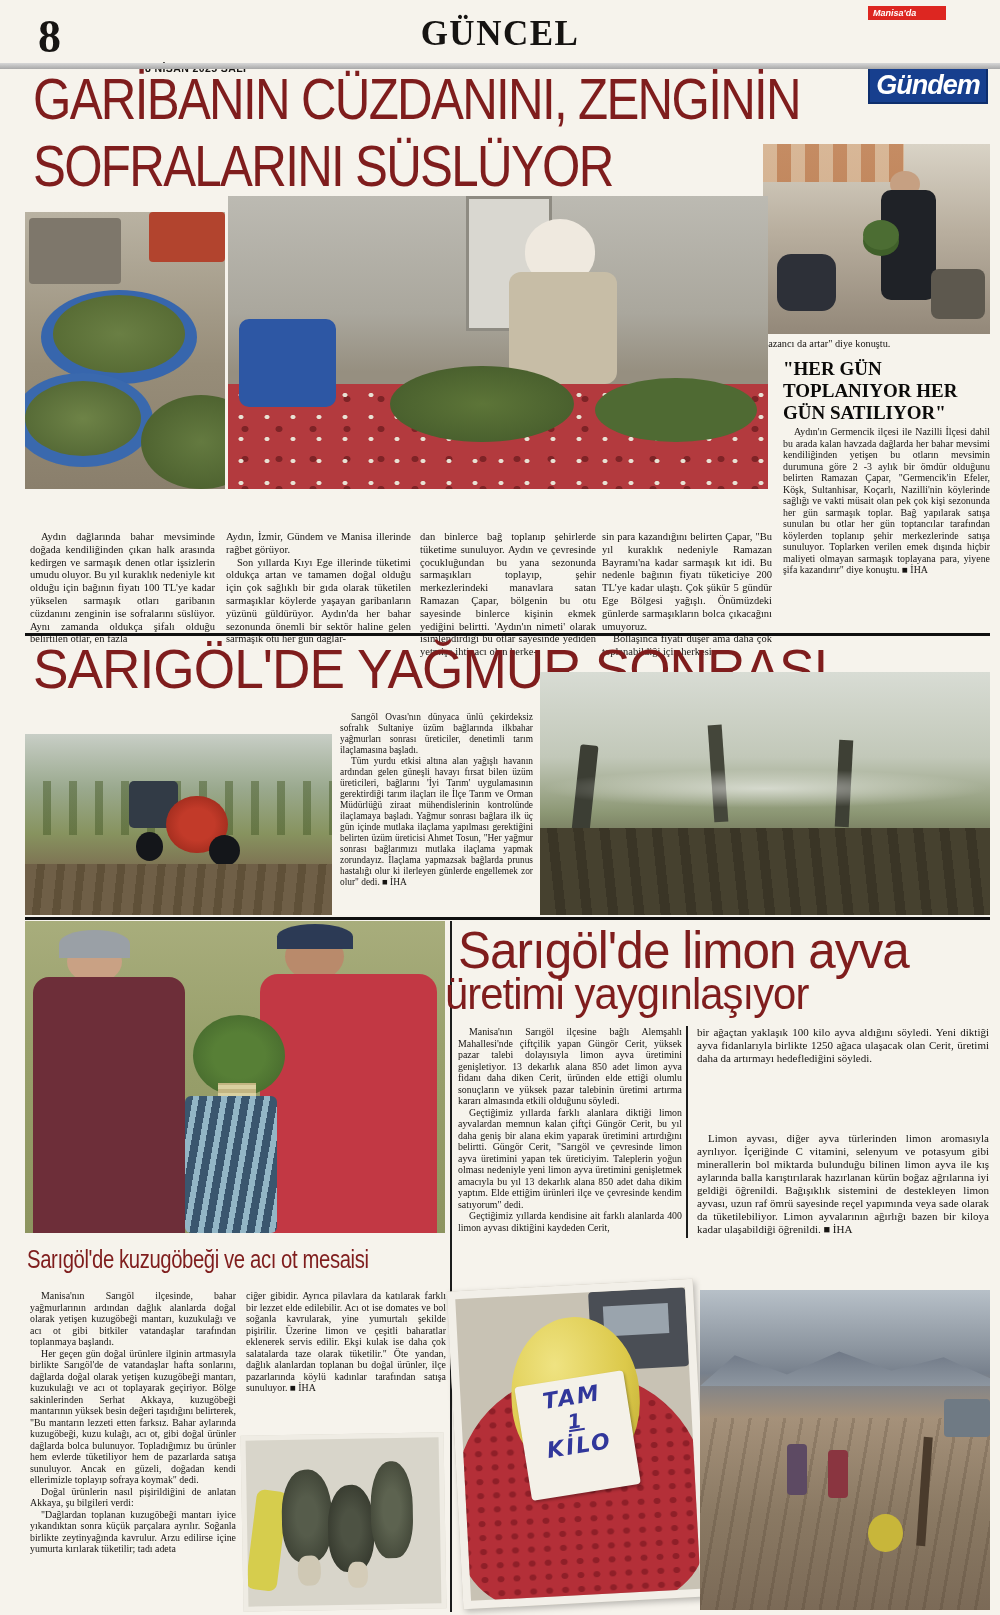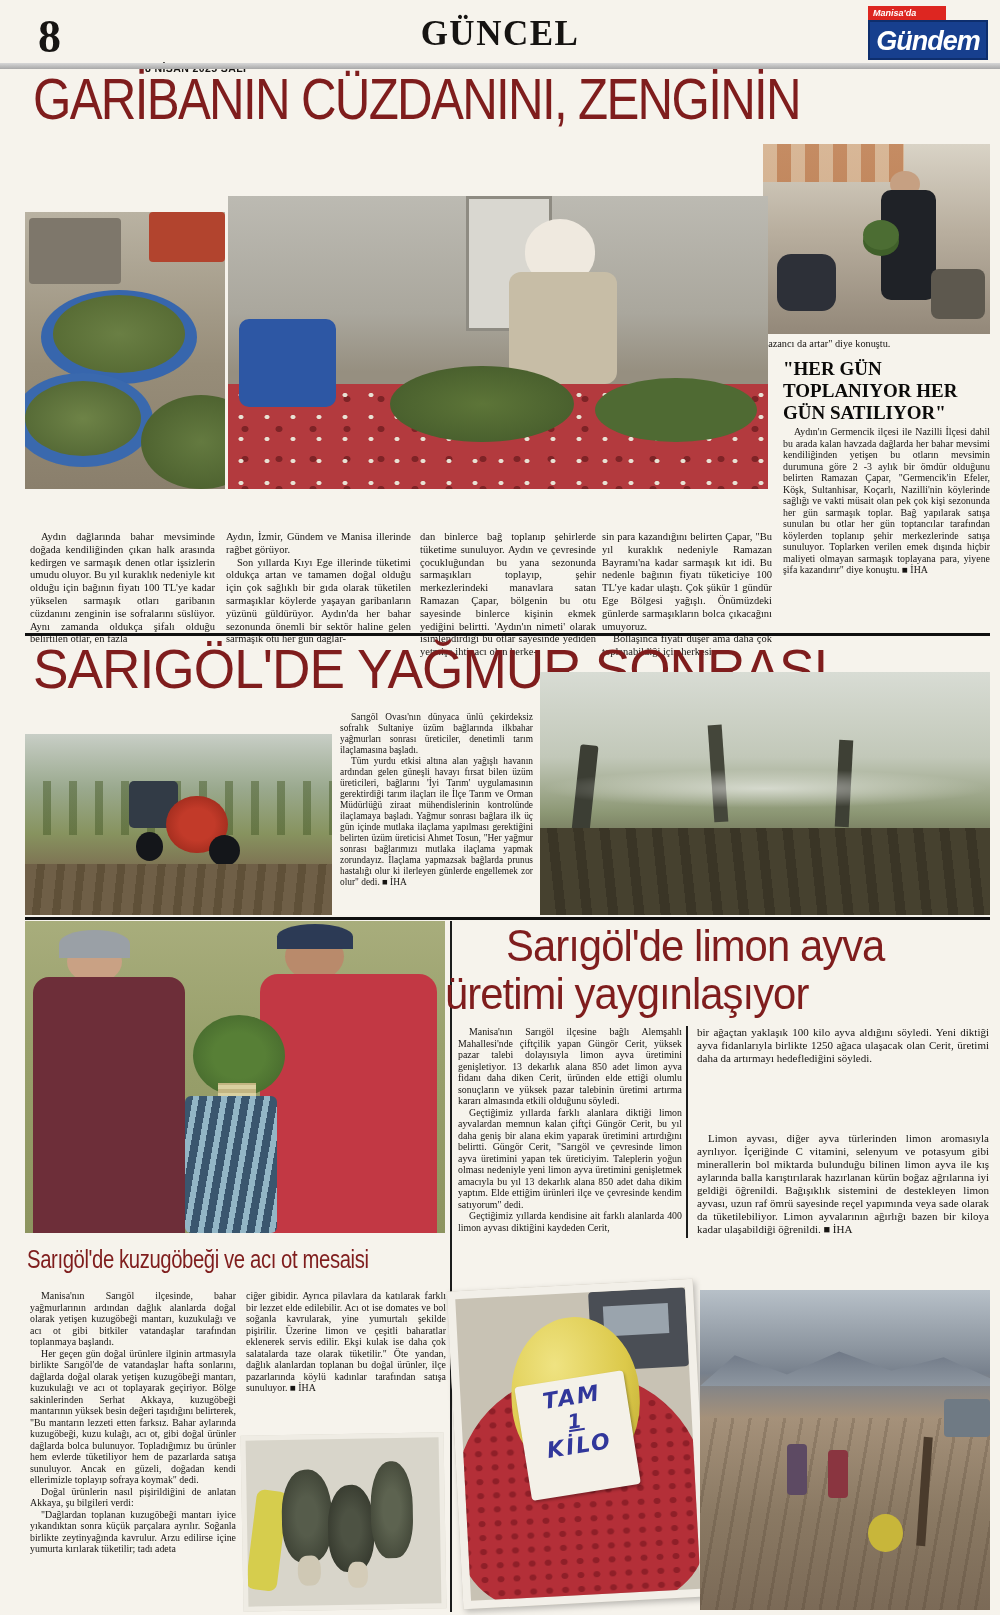--- a/index.html
+++ b/index.html
@@ -35,21 +35,21 @@
   
   #page-number { position:absolute; left:38px; top:10px; font:bold 46px "Liberation Serif",serif; }
   #issue-date  { position:absolute; left:104px; top:62px; font:bold 10.5px "Liberation Sans",sans-serif; letter-spacing:.4px;padding-left:41px; }
   #section-title { position:absolute; left:0; right:0; top:14px; text-align:center;
     font:bold 35px "Liberation Serif",serif; letter-spacing:1.5px; }
   #logo { position:absolute; right:12px; top:6px; width:120px; height:54px; }
   #logo .tagline { display:block; width:78px; height:14px; background:#dd2621; color:#fff;
     font:italic bold 9px "Liberation Sans",sans-serif; padding:2px 16px 0 5px; }
   #logo .name { display:block; width:120px; height:40px; background:#173f8e; color:#fff;
     font:italic bold 27px "Liberation Sans",sans-serif; text-align:center; line-height:38px;
-    letter-spacing:-1px; border:2px solid #0e2e6d; }
+    letter-spacing:-1px; border:2px solid #0e2e6d;margin-top:44px; }
   #header-rule { position:absolute; left:0; top:63px; width:1000px; height:6px;
     background:linear-gradient(#d7d7d7,#a8a8a8); }
 
   .note-line { font-family:"DejaVu Sans",sans-serif; font-style:italic; color:#31379b;
     text-align:center; letter-spacing:2px; font-weight:bold; }
 </style>
 </head>
 <body>
 
 <div id="page">
@@ -58,20 +58,23 @@
   <div id="issue-date">8 NİSAN 2025 SALI</div>
   <div id="section-title">GÜNCEL</div>
   <div id="logo">
     <span class="tagline">Manisa'da</span>
     <span class="name">Gündem</span>
   </div>
   <div id="header-rule"></div>
 
   <div class="hl" style="left:33px;top:70px;font-size:58px;letter-spacing:-2px;">
     <span class="cond sx85">GARİBANIN CÜZDANINI, ZENGİNİN</span>
+  </div>
+  <div class="hl" style="left:33px;top:137px;font-size:58px;letter-spacing:-2px;">
+    <span class="cond sx85">SOFRALARINI SÜSLÜYOR</span>
   </div>
 
   <div class="photo" style="left:763px;top:144px;width:227px;height:190px;background:linear-gradient(180deg,#d9d3c6 0%,#b9af9f 45%,#938879 100%);">
     <div class="ph" style="left:0;top:0;width:62%;height:20%;background:repeating-linear-gradient(90deg,#d8b08b 0 14px,#c07a4a 14px 28px);opacity:.8;"></div>
     <div class="ph" style="left:56%;top:14%;width:13%;height:14%;border-radius:50%;background:#c6a082;"></div>
     <div class="ph" style="left:52%;top:24%;width:24%;height:58%;border-radius:10px;background:#1f2227;"></div>
     <div class="ph" style="left:44%;top:40%;width:16%;height:16%;border-radius:50%;background:#4c6d33;box-shadow:0 6px 0 #40602a;"></div>
     <div class="ph" style="left:6%;top:58%;width:26%;height:30%;border-radius:14px;background:#2d3038;"></div>
     <div class="ph" style="left:74%;top:66%;width:24%;height:26%;border-radius:8px;background:#5d584e;"></div>
   </div>
@@ -101,21 +104,21 @@
     <p>Aydın dağlarında bahar mevsiminde doğada kendiliğinden çıkan halk arasında kedirgen ve sarmaşık denen otlar işsizlerin umudu oluyor. Bu yıl kuraklık nedeniyle kıt olduğu için bağının fiyatı 100 TL'ye kadar yükselen sarmaşık otları garibanın cüzdanını zenginin ise sofralarını süslüyor. Aynı zamanda oldukça şifalı olduğu belirtilen otlar, en fazla</p>
   </div>
   <div class="col body1" style="left:226px;top:492px;width:185px;height:140px;">
     <p class="cont">Aydın, İzmir, Gündem ve Manisa illerinde rağbet görüyor.</p>
     <p>Son yıllarda Kıyı Ege illerinde tüketimi oldukça artan ve tamamen doğal olduğu için çok sağlıklı bir gıda olarak tüketilen sarmaşıklar köylerde yaşayan garibanların yüzünü güldürüyor. Aydın'da her bahar sezonunda önemli bir sektör haline gelen sarmaşık otu her gün dağlar-</p>
   </div>
   <div class="col body1" style="left:420px;top:492px;width:176px;height:140px;">
     <p class="cont">dan binlerce bağ toplanıp şehirlerde tüketime sunuluyor. Aydın ve çevresinde çocukluğundan bu yana sezonunda sarmaşıkları toplayıp, şehir merkezlerindeki manavlara satan Ramazan Çapar, bölgenin bu otu sayesinde binlerce kişinin ekmek yediğini belirtti. 'Aydın'ın nimeti' olarak isimlendirdiği bu otlar sayesinde yediden yetmişe ihtiyacı olan herke-</p>
   </div>
   <div class="col body1" style="left:602px;top:492px;width:170px;height:140px;">
-    <p class="cont">sin para kazandığını belirten Çapar, "Bu yıl kuraklık nedeniyle Ramazan Bayramı'na kadar sarmaşık kıt idi. Bu nedenle bağının fiyatı tüketiciye 100 TL'ye kadar ulaştı. Çok şükür 1 gündür Ege Bölgesi yağışlı. Önümüzdeki günlerde sarmaşıkların bolca çıkacağını umuyoruz.</p>
+    <p class="cont">sin para kazandığını belirten Çapar, "Bu yıl kuraklık nedeniyle Ramazan Bayramı'na kadar sarmaşık kıt idi. Bu nedenle bağının fiyatı tüketiciye 200 TL'ye kadar ulaştı. Çok şükür 5 gündür Ege Bölgesi yağışlı. Önümüzdeki günlerde sarmaşıkların bolca çıkacağını umuyoruz.</p>
     <p>Bollaşınca fiyatı düşer ama daha çok toplanabildiği için herkesin</p>
   </div>
 
   <div class="subhead-serif" style="left:783px;top:358px;width:207px;font-size:19px;line-height:22px;">"HER GÜN TOPLANIYOR HER GÜN SATILIYOR"</div>
   <div class="col small" style="left:783px;top:426px;width:207px;">
     <p>Aydın'ın Germencik ilçesi ile Nazilli İlçesi dahil bu arada kalan havzada dağlarda her bahar mevsimi kendiliğinden yetişen bu otların mevsimin durumuna göre 2 -3 aylık bir ömdür olduğunu belirten Ramazan Çapar, "Germencik'in Efeler, Köşk, Sultanhisar, Koçarlı, Nazilli'nin köylerinde sağlığı ve vakti müsait olan pek çok kişi sezonunda her gün sarmaşık toplar. Bağ yapılarak satışa sunulan bu otlar her gün toptancılar tarafından köylerden toplanıp şehir merkezlerinde satışa sunuluyor. Toplarken verilen emek dışında hiçbir maliyeti olmayan sarmaşık toplayana para, yiyene şifa kazandırır" diye konuştu. ■ İHA</p>
   </div>
 
   <div class="rule-h" style="left:25px;top:633px;width:965px;"></div>
 
@@ -175,21 +178,21 @@
 
   <div class="photo" style="left:242px;top:1434px;width:203px;height:176px;background:#d8d5ca;border:5px solid #efece4;transform:rotate(-1deg);">
     <div class="ph" style="left:2%;top:30%;width:16%;height:60%;background:#d6cd4d;border-radius:8px;transform:rotate(8deg);"></div>
     <div class="ph" style="left:18%;top:18%;width:26%;height:56%;border-radius:46% 46% 40% 40%;background:radial-gradient(#565c4b 30%,#34382c);"></div>
     <div class="ph" style="left:42%;top:28%;width:24%;height:52%;border-radius:46% 46% 40% 40%;background:radial-gradient(#4d5243 30%,#2d3026);"></div>
     <div class="ph" style="left:64%;top:14%;width:22%;height:58%;border-radius:46% 46% 40% 40%;background:radial-gradient(#5d6350 30%,#383c2f);"></div>
     <div class="ph" style="left:26%;top:70%;width:12%;height:18%;border-radius:40%;background:#cfc8b4;"></div>
     <div class="ph" style="left:52%;top:74%;width:10%;height:16%;border-radius:40%;background:#d4ccb8;"></div>
   </div>
 
-  <div class="hl" style="left:458px;top:924px;font-size:44px;letter-spacing:-1px;margin-left:48px;">
+  <div class="hl" style="left:458px;top:924px;font-size:52px;letter-spacing:-1px;">
     <span class="cond sx95">Sarıgöl'de limon ayva</span>
   </div>
   <div class="hl" style="left:445px;top:972px;font-size:44px;letter-spacing:-1px;">
     <span class="cond sx95">üretimi yaygınlaşıyor</span>
   </div>
 
   <div class="col small" style="left:458px;top:1026px;width:224px;">
     <p>Manisa'nın Sarıgöl ilçesine bağlı Alemşahlı Mahallesi'nde çiftçilik yapan Güngör Cerit, yüksek pazar talebi dolayısıyla limon ayva üretimini genişletiyor. 13 dekarlık alana 850 adet limon ayva fidanı daha diken Cerit, üründen elde ettiği olumlu sonuçların ve yüksek pazar talebinin üretimi artırma kararı almasında etkili olduğunu söyledi.</p>
     <p>Geçtiğimiz yıllarda farklı alanlara diktiği limon ayvalardan memnun kalan çiftçi Güngör Cerit, bu yıl daha geniş bir alana ekim yaparak üretimini artırdığını belirtti. Güngör Cerit, "Sarıgöl ve çevresinde limon ayva üretimini yapan tek üreticiyim. Taleplerin yoğun olması nedeniyle yeni limon ayva üretimini genişletmek amacıyla bu yıl 13 dekarlık alana 850 adet daha dikim yaptım. Elde ettiğim ürünleri ilçe ve çevresinde kendim satıyorum" dedi.</p>
     <p>Geçtiğimiz yıllarda kendisine ait farklı alanlarda 400 limon ayvası diktiğini kaydeden Cerit,</p>

